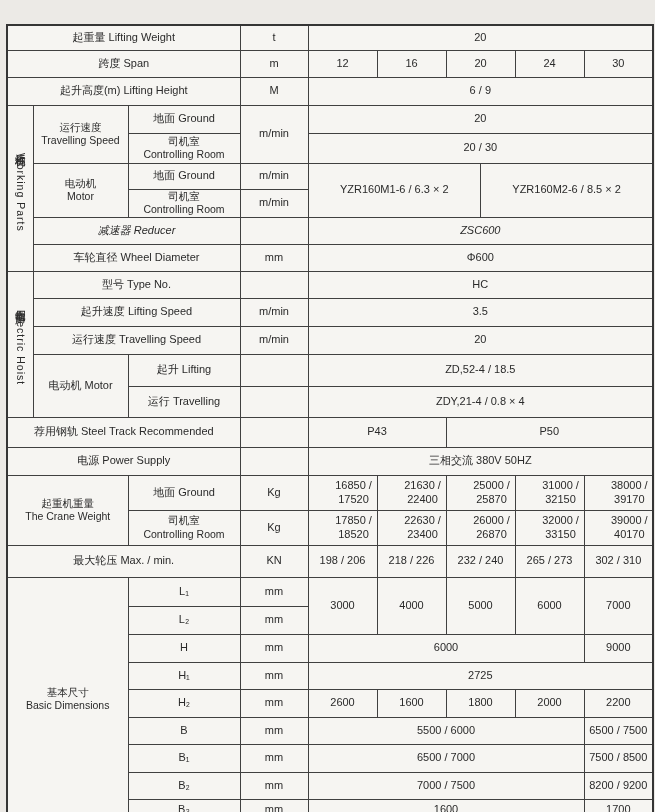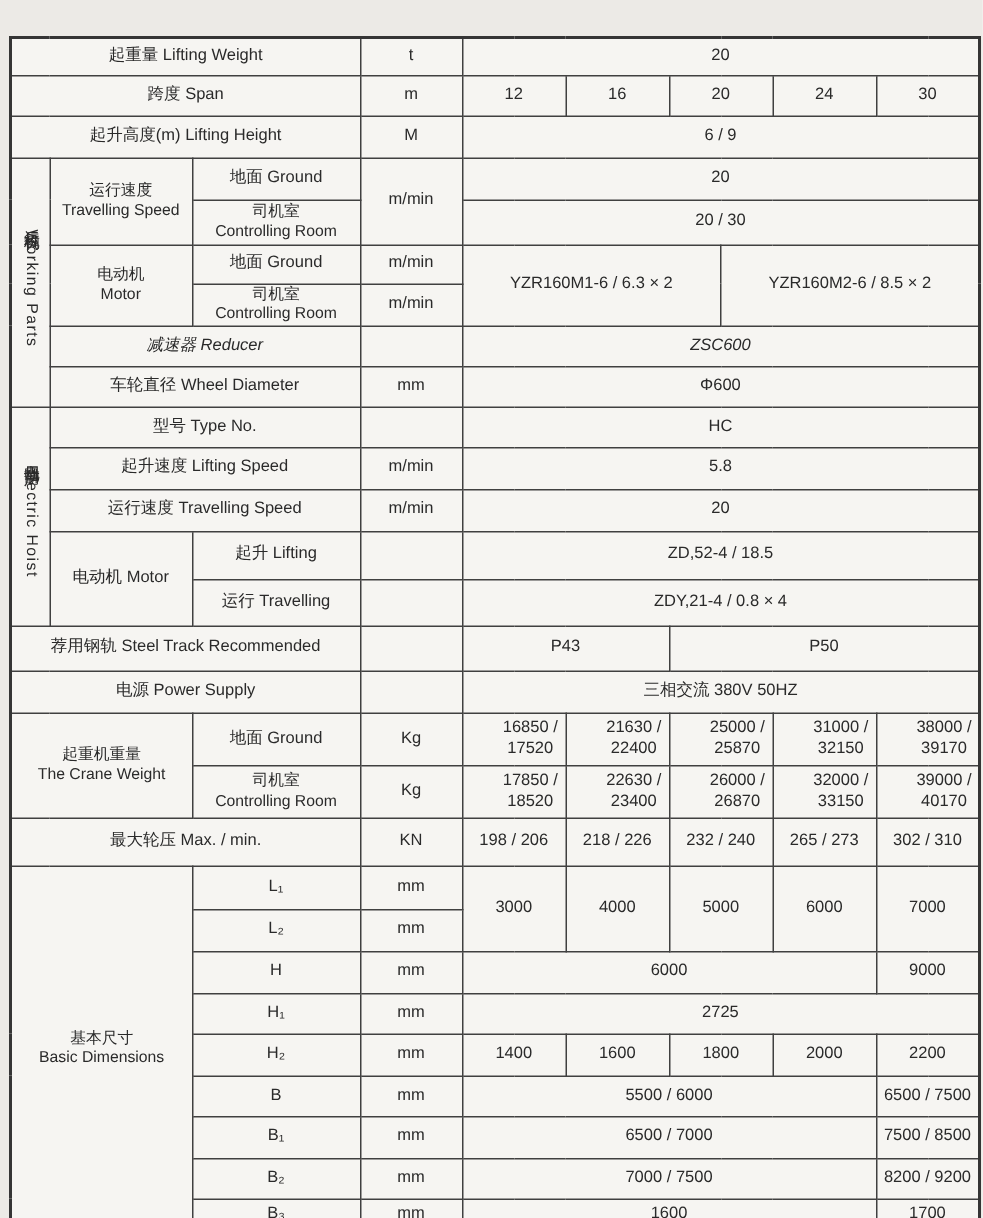--- a/index.html
+++ b/index.html
@@ -114,21 +114,21 @@
   <tr style="height:27px;">
     <td class="vside" rowspan="5">电动葫芦  Electric Hoist</td>
     <td colspan="2">型号 Type No.</td>
     <td></td>
     <td colspan="10">HC</td>
   </tr>
 
   <tr style="height:28px;">
     <td colspan="2">起升速度 Lifting Speed</td>
     <td>m/min</td>
-    <td colspan="10">5.8</td>
+    <td colspan="10">3.5</td>
   </tr>
 
   <tr style="height:28px;">
     <td colspan="2">运行速度 Travelling Speed</td>
     <td>m/min</td>
     <td colspan="10">20</td>
   </tr>
 
   <tr style="height:32px;">
     <td rowspan="2">电动机 Motor</td>
@@ -225,21 +225,21 @@
 
   <tr style="height:27px;padding-left:33px;">
     <td>H₁</td>
     <td>mm</td>
     <td colspan="10">2725</td>
   </tr>
 
   <tr style="height:28px;">
     <td>H₂</td>
     <td>mm</td>
-    <td colspan="2">1400</td>
+    <td colspan="2">2600</td>
     <td colspan="2">1600</td>
     <td colspan="2">1800</td>
     <td colspan="2">2000</td>
     <td colspan="2">2200</td>
   </tr>
 
   <tr style="height:27px;">
     <td>B</td>
     <td>mm</td>
     <td colspan="8">5500 / 6000</td>

